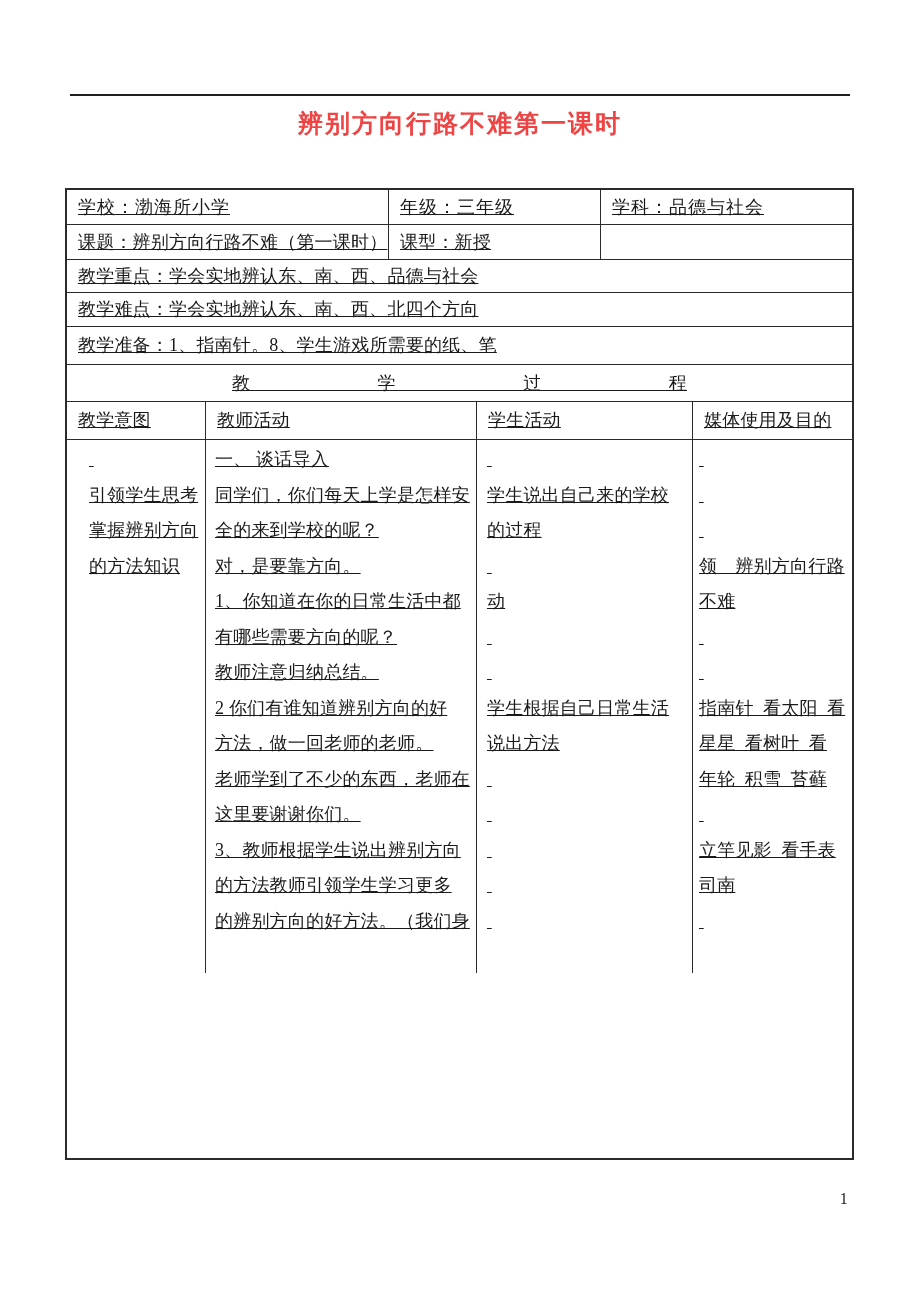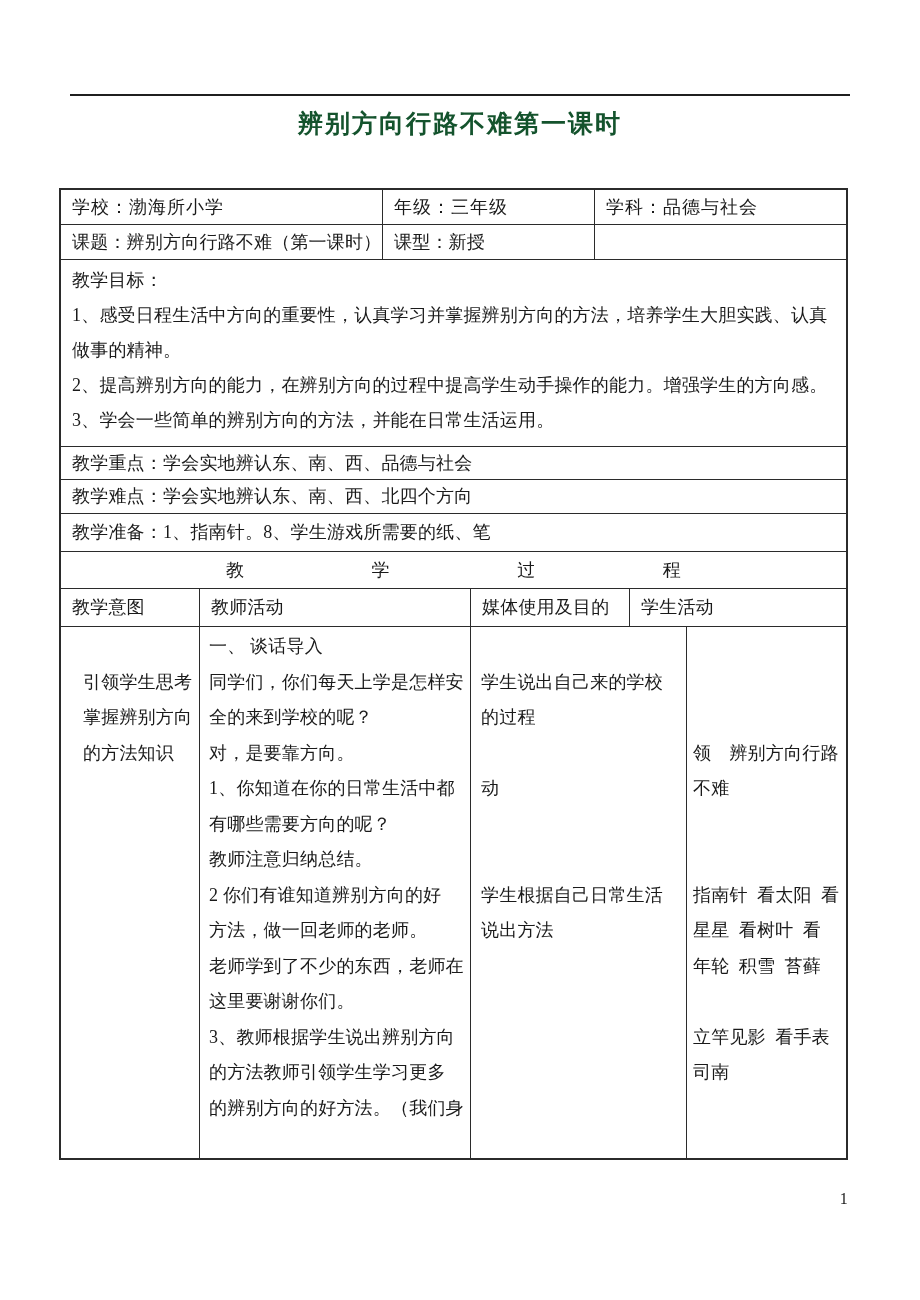--- a/index.html
+++ b/index.html
@@ -4,26 +4,26 @@
 <style>
   html,body { margin:0; padding:0; background:#fff; }
   .page {
     position:relative; width:920px; height:1300px; background:#ffffff;
     font-family:"Liberation Serif","DejaVu Serif",serif;
     color:#1a1a1a; font-size:18px; letter-spacing:0.2px; overflow:hidden;
   }
   .top-rule { position:absolute; left:70px; top:94px; width:780px; height:2px; background:#1f1f1f; }
   .doc-title {
     position:absolute; left:0; top:107px; width:100%; text-align:center;
-    color:#14532d; font-weight:bold; font-size:25px; letter-spacing:2px;
+    color:#ef4444; font-weight:bold; font-size:25px; letter-spacing:2px;
   }
   .tbl {
-    position:absolute; left:59px; top:188px; width:789px; height:972px;
+    position:absolute; left:65px; top:188px; width:789px; height:972px;
     border:2px solid #2b2b2b; box-sizing:border-box;
-    display:flex; flex-direction:column;
+    display:flex; flex-direction:column;text-decoration:underline;
   }
   .row { display:flex; border-bottom:1px solid #2b2b2b; box-sizing:border-box; flex:none; }
   .row:last-child { border-bottom:none; }
   .cell { border-right:1px solid #2b2b2b; box-sizing:border-box; padding-left:11px; overflow:hidden; }
   .cell:last-child { border-right:none; }
   
   .c1 { width:322px; } .c2 { width:212px; } .c3 { flex:1; }
   
   .d1 { width:139px; } .d2 { width:271px; } .d3 { width:216px; } .d4 { flex:1; }
   
@@ -62,51 +62,42 @@
       <div class="cell c2 r1-cell">年级：三年级</div>
       <div class="cell c3 r1-cell">学科：品德与社会</div>
     </div>
 
     <div class="row h35">
       <div class="cell c1">课题：辨别方向行路不难（第一课时）</div>
       <div class="cell c2">课型：新授</div>
       <div class="cell c3"></div>
     </div>
 
-    <div class="row goals-row">
-      <div class="cell c3 goals-cell">
-          <div class="tline">教学目标：</div>
-          <div class="tline">1、感受日程生活中方向的重要性，认真学习并掌握辨别方向的方法，培养学生大胆实践、认真</div>
-          <div class="tline">做事的精神。</div>
-          <div class="tline">2、提高辨别方向的能力，在辨别方向的过程中提高学生动手操作的能力。增强学生的方向感。</div>
-          <div class="tline">3、学会一些简单的辨别方向的方法，并能在日常生活运用。</div>
-        </div>
-    </div>
 
     <div class="row h33">
       <div class="cell c3">教学重点：学会实地辨认东、南、西、品德与社会</div>
     </div>
 
     <div class="row h34">
       <div class="cell c3">教学难点：学会实地辨认东、南、西、北四个方向</div>
     </div>
 
     <div class="row h38">
       <div class="cell c3">教学准备：1、指南针。8、学生游戏所需要的纸、笔</div>
     </div>
 
     <div class="row h37">
       <div class="cell c3 process-cell">教　　　　　　　学　　　　　　　过　　　　　　　程</div>
     </div>
 
     <div class="row h38">
       <div class="cell d1">教学意图</div>
       <div class="cell d2">教师活动</div>
+      <div class="cell d3">学生活动</div>
       <div class="cell d4">媒体使用及目的</div>
-      <div class="cell d3">学生活动</div>
     </div>
 
     <div class="row content-row">
       <div class="cell d1 cell-intent">
           <div class="tline">&nbsp;</div>
           <div class="tline">引领学生思考</div>
           <div class="tline">掌握辨别方向</div>
           <div class="tline">的方法知识</div>
         </div>
       <div class="cell d2 cell-teacher">

